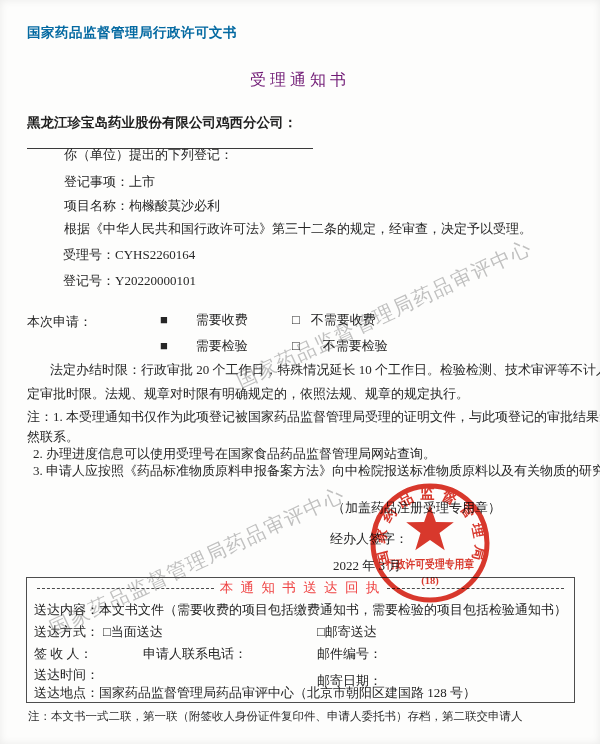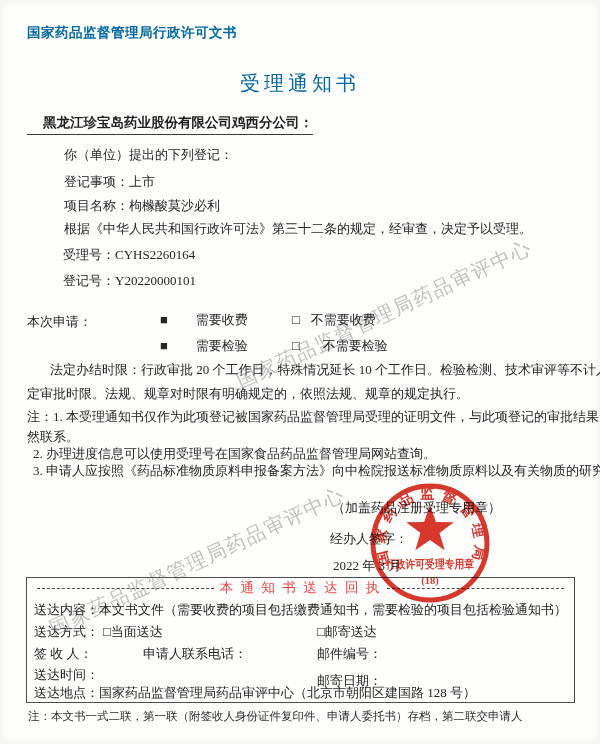--- a/index.html
+++ b/index.html
@@ -4,23 +4,23 @@
 <style>
   html,body{margin:0;padding:0;}
   body{background:#ebebe9;font-family:"Liberation Serif","DejaVu Serif",serif;}
   .page{
     position:relative;width:600px;height:744px;margin:0 auto;
     background:#fdfdfc;overflow:hidden;color:#262626;
     box-shadow:inset 0 0 8px rgba(0,0,0,0.08);
   }
   .abs{position:absolute;white-space:nowrap;}
   .letterhead{left:27px;top:24px;font-size:13.5px;font-weight:bold;color:#0369a1;letter-spacing:.5px;}
-  .doc-title{left:0;right:0;top:70px;text-align:center;font-size:20px;color:#0369a1;letter-spacing:4px;}
+  .doc-title{left:0;right:0;top:70px;text-align:center;font-size:16px;color:#701a75;letter-spacing:4px;}
   .recipient{left:27px;top:114px;font-size:13.5px;font-weight:bold;color:#1f1f1f;
-    border-bottom:1.5px solid #3a3a3a;padding-bottom:2px;min-width:286px;text-align:right;}
+    border-bottom:1.5px solid #3a3a3a;padding-bottom:16px;min-width:286px;}
   .bline{font-size:13px;line-height:17px;}
   .wm{position:absolute;z-index:1;font-size:20px;letter-spacing:1.5px;color:#8f8f8f;opacity:.55;
     white-space:nowrap;transform:rotate(-25deg);transform-origin:center;pointer-events:none;}
   .txt{z-index:2;}
   .opt-glyph{font-size:13px;}
   .opt-label{font-size:13px;}
   .stamp{z-index:3;mix-blend-mode:multiply;opacity:.93;}
   .receipt-box{left:26px;top:577px;width:547px;height:124px;border:1px solid #4d4d4d;z-index:2;}
   .receipt-title-row{position:absolute;left:10px;right:10px;top:2px;height:16px;display:flex;align-items:center;}
   .dash{flex:1;border-top:1px dashed #4a4a4a;height:0;}

